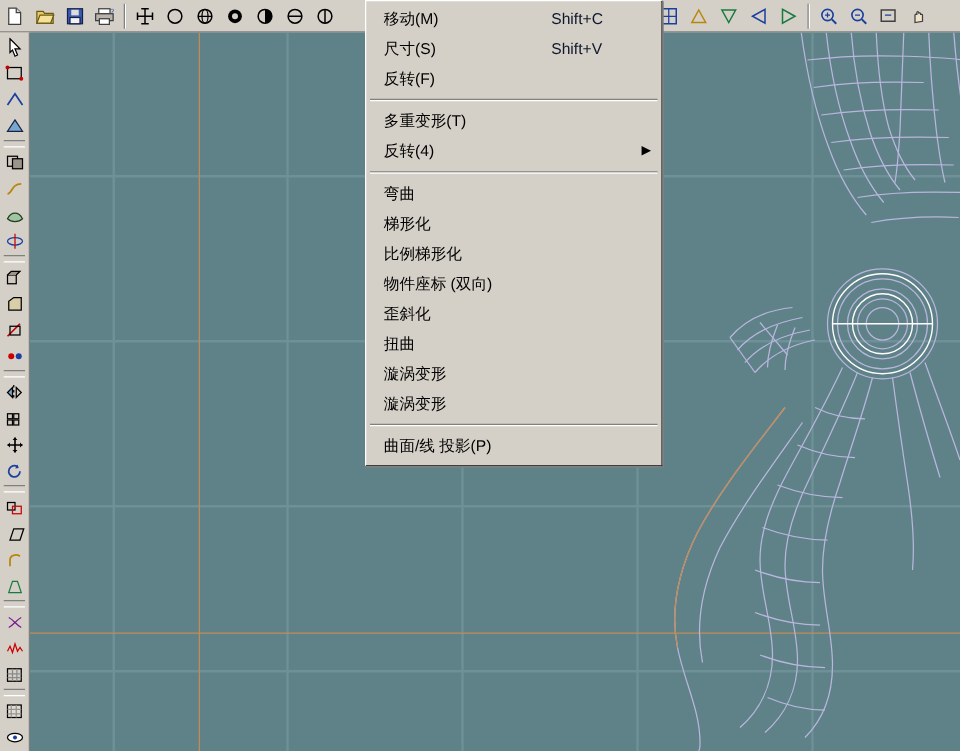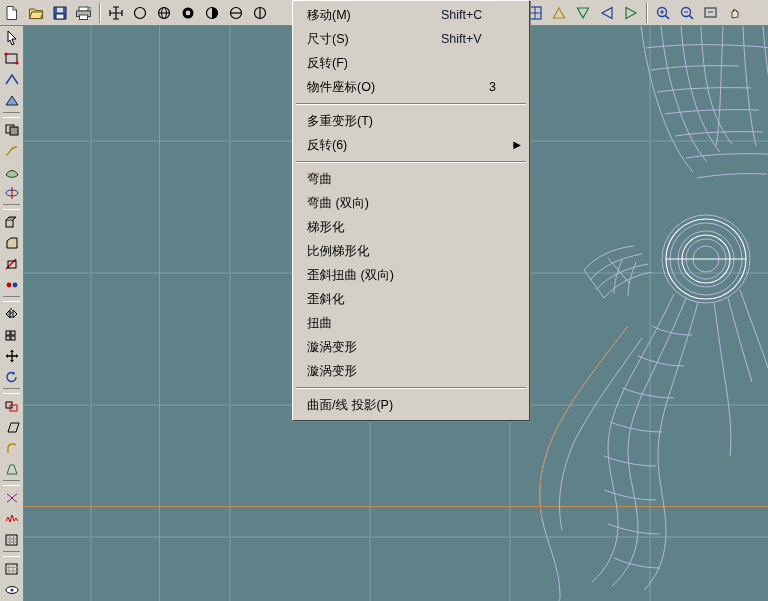--- a/index.html
+++ b/index.html
@@ -546,47 +546,40 @@
         <span class="lbl">移动(M)</span>
         <span class="accel">Shift+C</span>
       </div>
       <div class="mi">
         <span class="lbl">尺寸(S)</span>
         <span class="accel">Shift+V</span>
       </div>
       <div class="mi">
         <span class="lbl">反转(F)</span>
       </div>
-      <div class="mi">
-        <span class="lbl">物件座标(O)</span>
-        <span class="val">3</span>
-      </div>
       <div class="msep"></div>
       <div class="mi">
         <span class="lbl">多重变形(T)</span>
       </div>
       <div class="mi">
-        <span class="lbl">反转(6)</span>
+        <span class="lbl">反转(4)</span>
         <span class="arrow">▶</span>
       </div>
       <div class="msep"></div>
       <div class="mi">
         <span class="lbl">弯曲</span>
       </div>
       <div class="mi">
-        <span class="lbl">弯曲 (双向)</span>
-      </div>
-      <div class="mi">
         <span class="lbl">梯形化</span>
       </div>
       <div class="mi">
         <span class="lbl">比例梯形化</span>
       </div>
       <div class="mi">
-        <span class="lbl">歪斜扭曲 (双向)</span>
+        <span class="lbl">物件座标 (双向)</span>
       </div>
       <div class="mi">
         <span class="lbl">歪斜化</span>
       </div>
       <div class="mi">
         <span class="lbl">扭曲</span>
       </div>
       <div class="mi">
         <span class="lbl">漩涡变形</span>
       </div>

